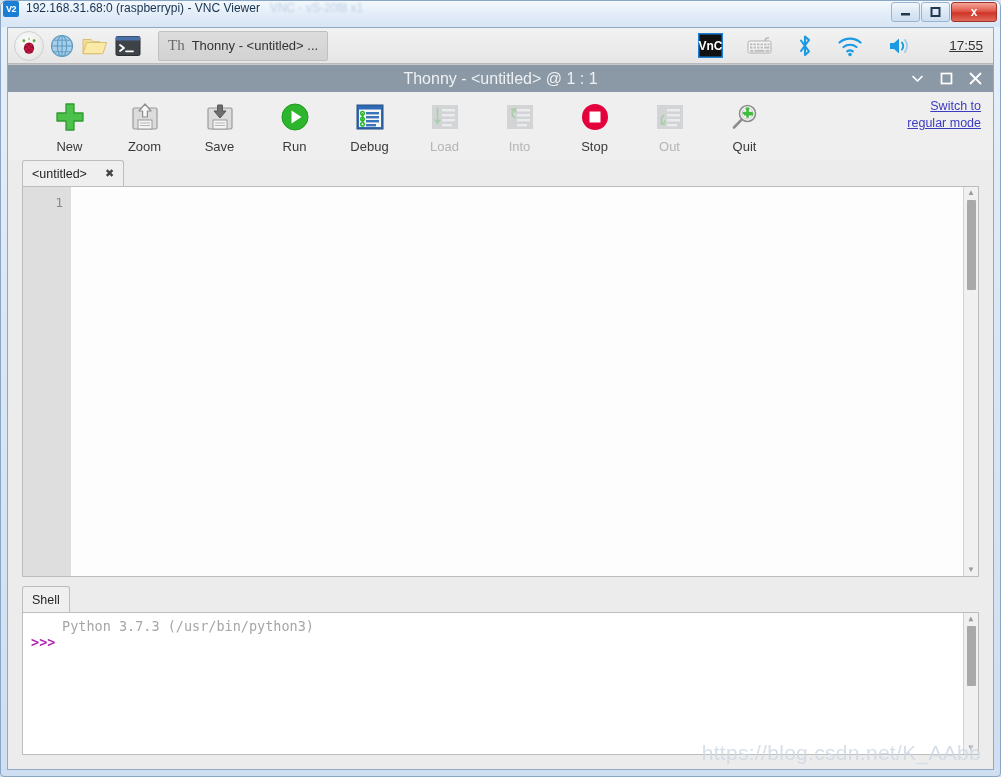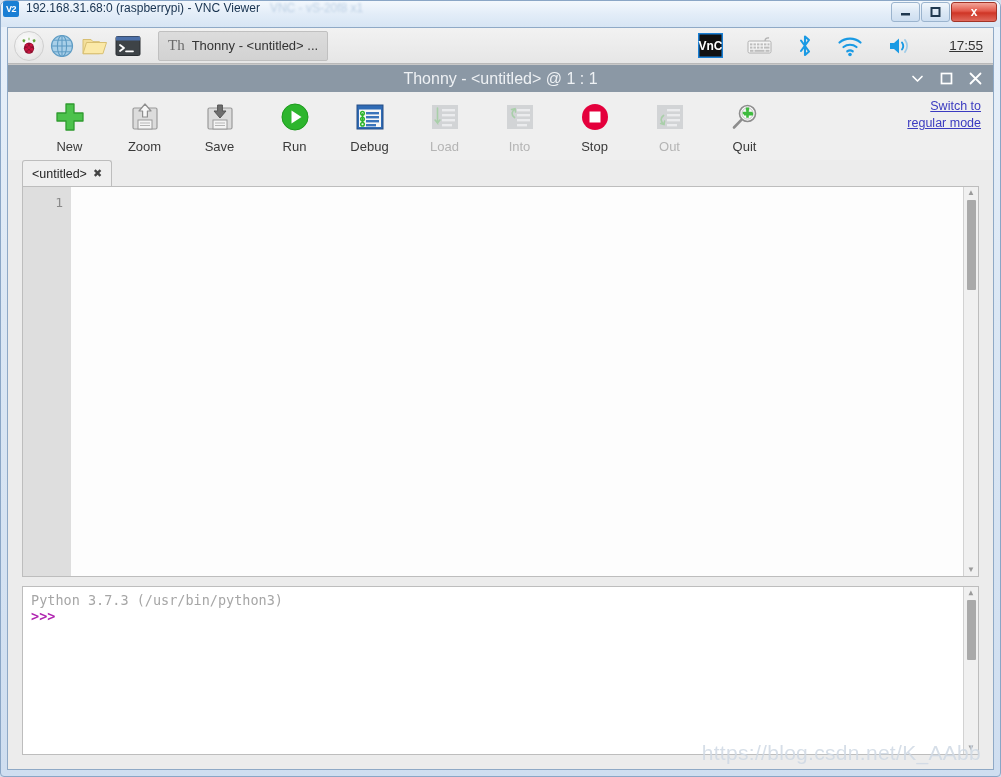--- a/index.html
+++ b/index.html
@@ -146,21 +146,21 @@
   
   #editor-area {
     flex: 1 1 auto; display: flex; flex-direction: column;
     padding: 0 14px 0 14px; min-height: 0;
   }
   .tabrow { display: flex; align-items: flex-end; height: 26px; }
   .tab {
     height: 26px; padding: 0 9px;
     background: #efefef; border: 1px solid #bdbdbd; border-bottom: none;
     border-radius: 3px 3px 0 0;
-    display: flex; align-items: center; gap: 6px;
+    display: flex; align-items: center; gap: 18px;
     font-size: 12.5px; color: #262626; margin-top: 8px;
   }
   .tab .closex { font-size: 11px; color: #444; }
   .tabrow .filler { flex: 1 1 auto; height: 1px; }
   #editor-pane {
     flex: 1 1 auto; min-height: 0;
     background: #ffffff; border: 1px solid #bdbdbd;
     display: flex; position: relative; overflow: hidden;
   }
   #gutter {
@@ -185,21 +185,21 @@
   #shell-area {
     flex: 0 0 192px; display: flex; flex-direction: column;
     padding: 9px 14px 14px 14px;
   }
   #shell-pane {
     flex: 1 1 auto; background: #ffffff; border: 1px solid #bdbdbd;
     position: relative; overflow: hidden;
     padding: 5px 8px;
     font-family: "DejaVu Sans Mono", monospace; font-size: 13.5px;
   }
-  #shell-banner { color: #a6a6a6; white-space: pre; }
+  #shell-banner { color: #a6a6a6; white-space: pre; margin-left: 31px; }
   #shell-prompt { color: #b026b0; font-weight: bold; }
 
   #watermark {
     position: absolute; right: 12px; bottom: 4px;
     font-size: 21px; color: #cfd9e4; opacity: .85;
     font-family: "Liberation Sans", sans-serif;
     letter-spacing: .3px; pointer-events: none;
     filter: blur(.4px);
   }
 </style>
@@ -525,20 +525,26 @@
             <div class="vscroll">
               <div class="arrow">▲</div>
               <div class="thumb"></div>
               <div style="flex:1 1 auto"></div>
               <div class="arrow">▼</div>
             </div>
           </div>
         </div>
 
         <div id="shell-area">
+          <div class="tabrow">
+            <div class="tab">
+              <span>Shell</span>
+            </div>
+            <div class="filler"></div>
+          </div>
           <div id="shell-pane">
             <div id="shell-banner">Python 3.7.3 (/usr/bin/python3)</div>
             <div>
               <span id="shell-prompt">&gt;&gt;&gt;</span><span></span>
             </div>
             <div class="vscroll">
               <div class="arrow">▲</div>
               <div class="thumb"></div>
               <div style="flex:1 1 auto"></div>
               <div class="arrow">▼</div>

